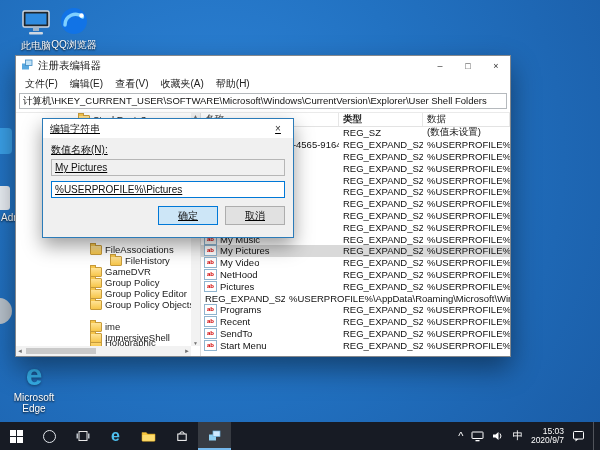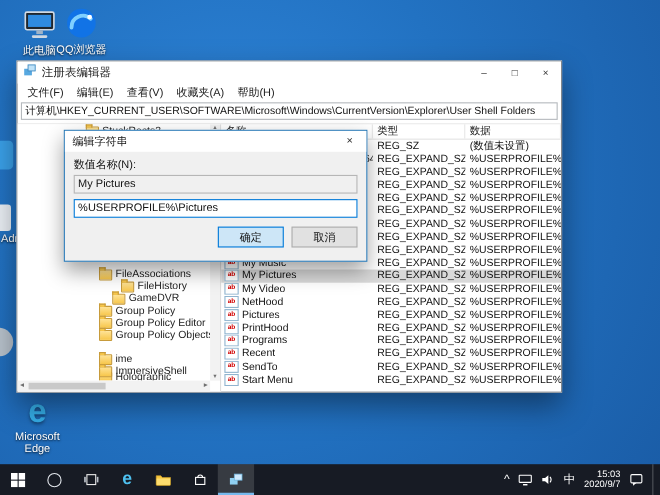--- a/index.html
+++ b/index.html
@@ -39,35 +39,35 @@
     display:flex;flex-direction:column;align-items:center;justify-content:space-between;}
   .vthumb{position:absolute;top:8px;left:1.5px;width:6px;height:44px;background:#c9c9c9;}
   .hscroll{position:absolute;left:0;right:9px;bottom:0;height:10px;background:#f2f2f2;color:#707070;font-size:6px;
     display:flex;align-items:center;justify-content:space-between;padding:0 1px;}
   .hthumb{position:absolute;left:10px;top:2px;width:70px;height:6px;background:#c9c9c9;}
 
   .list{flex:1;min-width:0;display:flex;flex-direction:column;}
   .lheader{height:13px;flex:none;display:flex;align-items:stretch;border-bottom:1px solid #e3e3e3;color:#222;}
   .hcell{font-size:9.5px;display:flex;align-items:center;padding:0 4px;border-right:1px solid #e6e6e6;box-sizing:border-box;}
   .h-name{width:138px;flex:none;}
-  .h-type{width:84px;flex:none;}
+  .h-type{width:84px;flex:none;font-weight:bold;}
   .h-data{flex:1;}
   .lbody{flex:1;overflow:hidden;}
   .lrow{height:11.8px;display:flex;align-items:center;font-size:9.5px;color:#111;white-space:nowrap;}
   .lrow.sel{background:#d9d9d9;}
   .c-name{width:138px;flex:none;display:flex;align-items:center;gap:3px;padding-left:3px;overflow:hidden;box-sizing:border-box;}
   .nm{overflow:hidden;}
   .ab{width:11px;height:9px;flex:none;border:1px solid #8fb4cf;background:#fff;color:#d10000;
     font-size:6px;line-height:8px;text-align:center;font-weight:bold;}
   .c-type{width:84px;flex:none;padding-left:4px;overflow:hidden;box-sizing:border-box;}
   .c-data{flex:1;min-width:0;padding-left:4px;overflow:hidden;}
 
   
-  .dialog{position:absolute;left:58px;top:118px;width:276px;height:120px;background:#f0f0f0;
-    border:1px solid #2b7bb8;box-shadow:0 8px 18px rgba(0,0,0,.38);z-index:10;display:flex;flex-direction:column;box-sizing:border-box;}
+  .dialog{position:absolute;left:42px;top:118px;width:252px;height:120px;background:#f0f0f0;
+    border:1px solid #2b7bb8;box-shadow:0 8px 18px rgba(0,0,0,.38);z-index:10;display:flex;flex-direction:column;box-sizing:border-box;text-decoration:underline;}
   .dlg-title{height:19px;flex:none;background:#fff;display:flex;align-items:center;padding-left:7px;font-size:10px;color:#111;}
   .dlg-title-text{flex:1;}
   .dlg-close{width:30px;height:100%;display:flex;align-items:center;justify-content:center;font-size:10px;color:#333;}
   .dlg-body{flex:1;padding:5px 8px 7px;display:flex;flex-direction:column;font-size:10px;color:#111;}
   .dlg-label{margin-bottom:2px;}
   .inp{height:15px;border:1px solid #8a8a8a;background:#fff;font-size:10px;padding:0 3px;
     font-family:"Liberation Sans","DejaVu Sans",sans-serif;color:#111;box-sizing:content-box;outline:none;}
   .name-inp{background:#f0f0f0;border-color:#b6b6b6;margin-bottom:5px;}
   .data-inp{border:1px solid #0078d7;margin-bottom:8px;}
   .btn-row{display:flex;justify-content:flex-end;gap:7px;}
@@ -170,21 +170,21 @@
               <span class="tlabel">StuckRects3</span>
             </div>
             <div class="tree-row" style="top: 131px; left: 74px;">
               <span class="folder"></span>
               <span class="tlabel">FileAssociations</span>
             </div>
             <div class="tree-row" style="top: 142px; left: 66px; padding-left: 28px;">
               <span class="folder"></span>
               <span class="tlabel">FileHistory</span>
             </div>
-            <div class="tree-row" style="top: 153px; left: 86px;">
+            <div class="tree-row" style="top: 153px; left: 74px;">
               <span class="folder"></span>
               <span class="tlabel">GameDVR</span>
             </div>
             <div class="tree-row" style="top: 164px; left: 74px;">
               <span class="folder"></span>
               <span class="tlabel">Group Policy</span>
             </div>
             <div class="tree-row" style="top: 175px; left: 74px;">
               <span class="folder"></span>
               <span class="tlabel">Group Policy Editor</span>
@@ -331,24 +331,20 @@
             </div>
             <div class="lrow">
               <span class="c-name">
                 <span class="ab">ab</span>
                 <span class="nm">Pictures</span>
               </span>
               <span class="c-type">REG_EXPAND_SZ</span>
               <span class="c-data">%USERPROFILE%\Documents</span>
             </div>
             <div class="lrow">
-              <span class="c-name">
-                <span class="ab">ab</span>
-                <span class="nm">PrintHood</span>
-              </span>
               <span class="c-type">REG_EXPAND_SZ</span>
               <span class="c-data">%USERPROFILE%\AppData\Roaming\Microsoft\Windows\Printer Shortcuts</span>
             </div>
             <div class="lrow">
               <span class="c-name">
                 <span class="ab">ab</span>
                 <span class="nm">Programs</span>
               </span>
               <span class="c-type">REG_EXPAND_SZ</span>
               <span class="c-data">%USERPROFILE%\AppData\Roaming\Microsoft\Windows\Start Menu\Programs</span>

